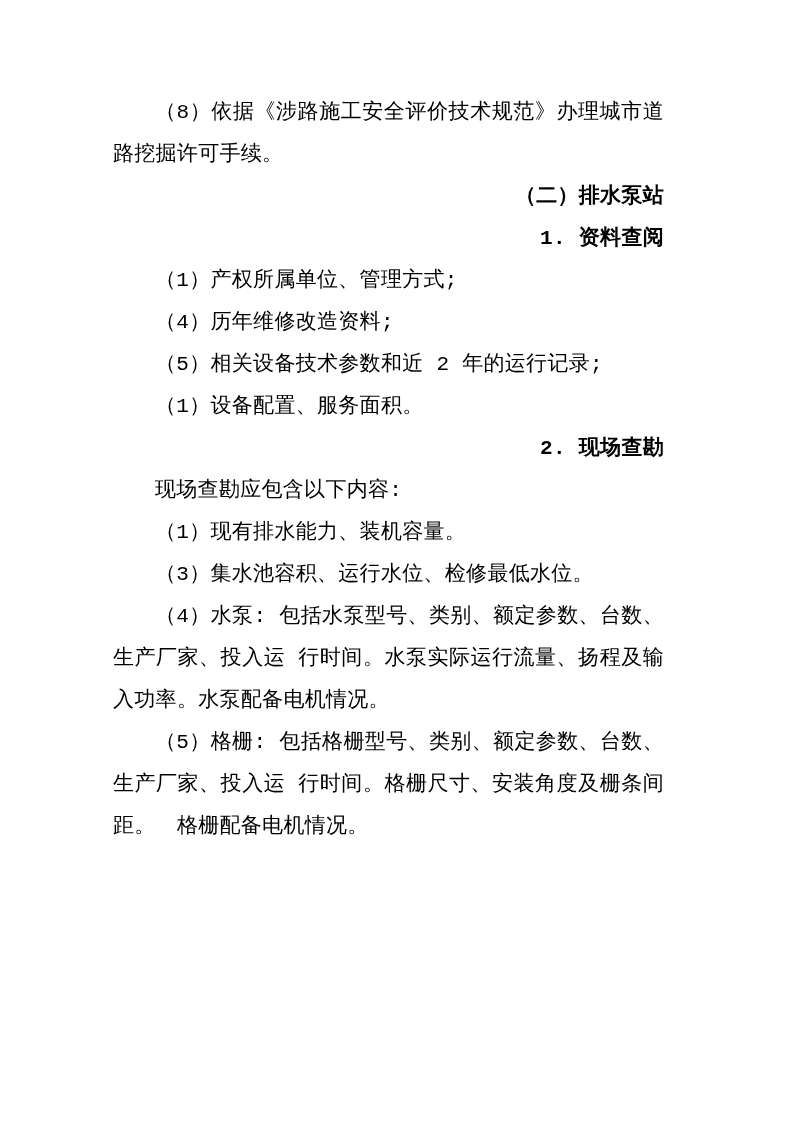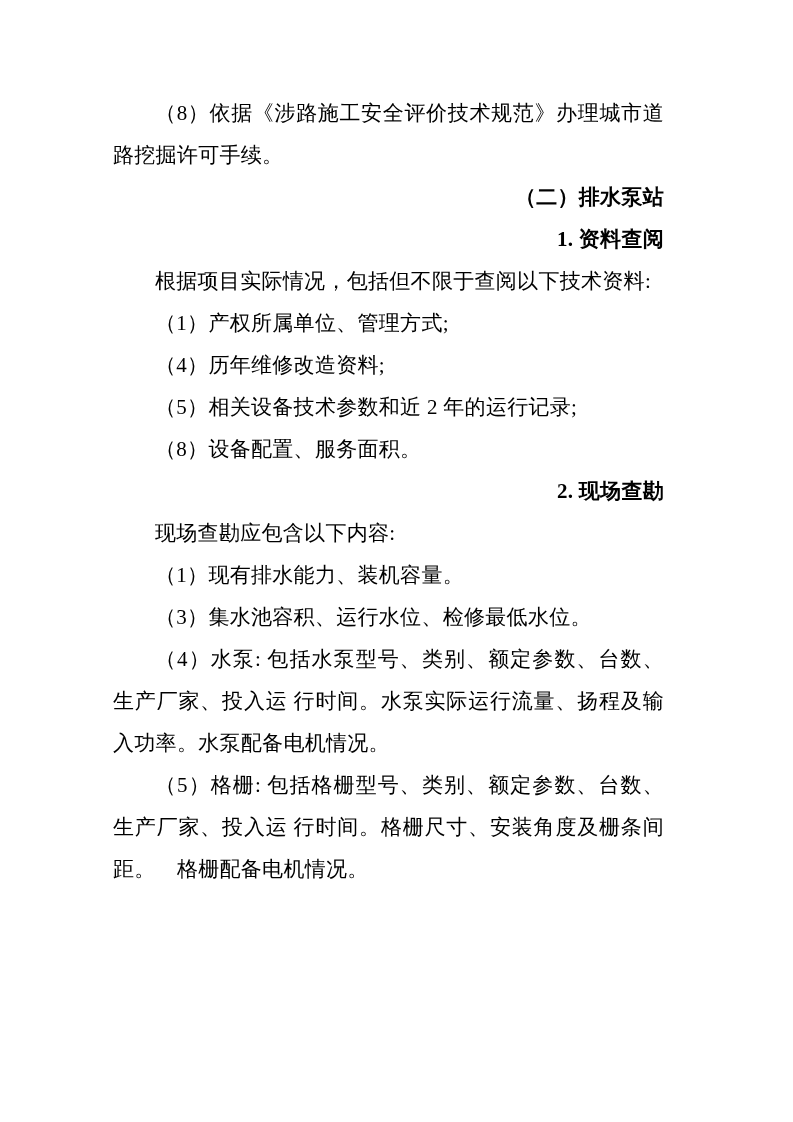--- a/index.html
+++ b/index.html
@@ -11,21 +11,21 @@
   body {
     width: 793px;
     height: 1122px;
     overflow: hidden;
   }
   .doc-page {
     position: relative;
     width: 793px;
     height: 1122px;
     background: #ffffff;
-    font-family: Liberation Serif, serif;
+    font-family: Liberation Mono, monospace;
     color: #000000;
     box-sizing: border-box;
   }
   
   .doc-content {
     position: absolute;
     left: 113px;
     top: 92px;
     width: 551px;
     font-size: 21px;
@@ -48,31 +48,30 @@
 
 <div class="doc-page">
   <div class="doc-content">
 
     <p class="blk">（8）依据《涉路施工安全评价技术规范》办理城市道路挖掘许可手续。</p>
 
     <p class="blk heading">（二）排水泵站</p>
 
     <p class="blk heading">1. 资料查阅</p>
 
-    <p class="blk">根据项目实际情况，包括但不限于查阅以下技术资料:</p>
 
     <p class="blk">（1）产权所属单位、管理方式;</p>
 
 
 
     <p class="blk">（4）历年维修改造资料;</p>
 
     <p class="blk">（5）相关设备技术参数和近 2 年的运行记录;</p>
 
-    <p class="blk">（8）设备配置、服务面积。</p>
+    <p class="blk">（1）设备配置、服务面积。</p>
 
     <p class="blk heading">2. 现场查勘</p>
 
     <p class="blk">现场查勘应包含以下内容:</p>
 
     <p class="blk">（1）现有排水能力、装机容量。</p>
 
 
     <p class="blk">（3）集水池容积、运行水位、检修最低水位。</p>
 

